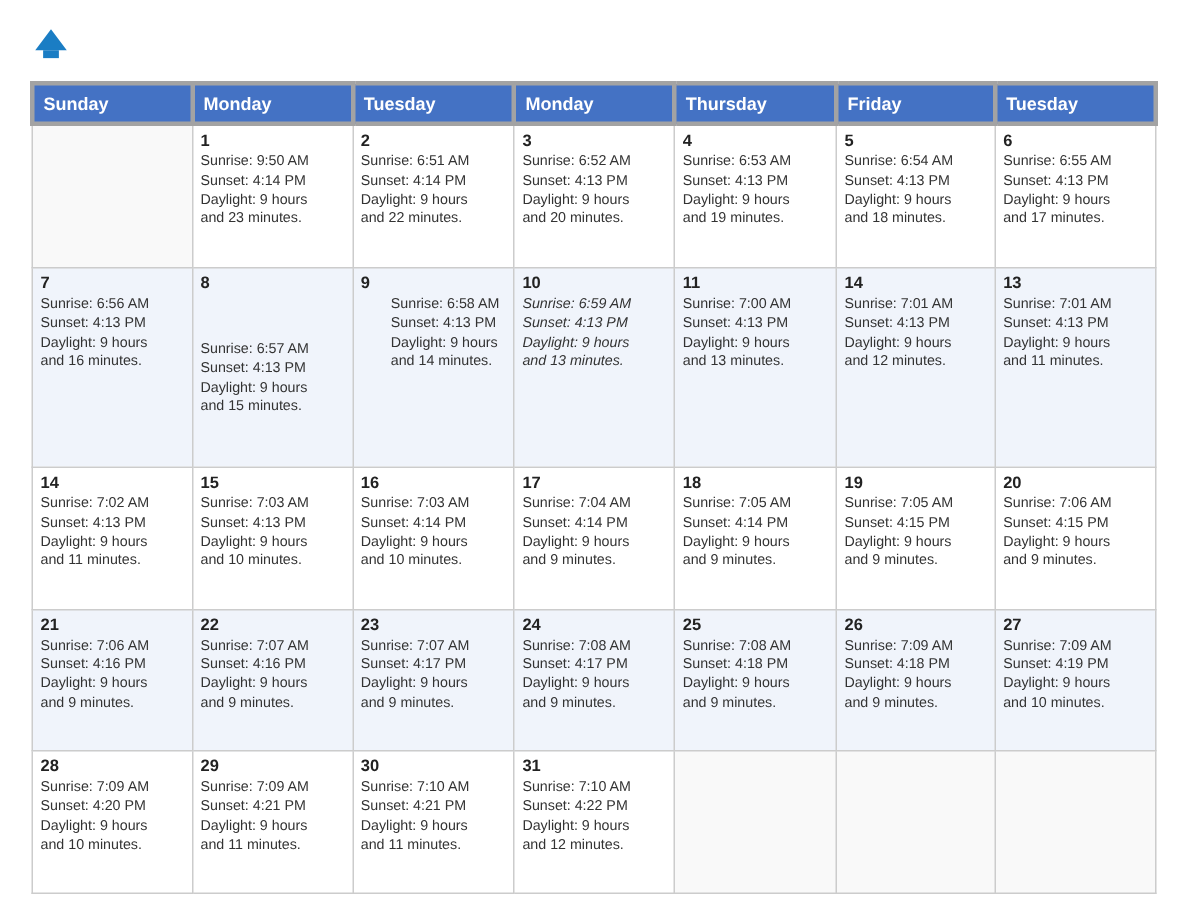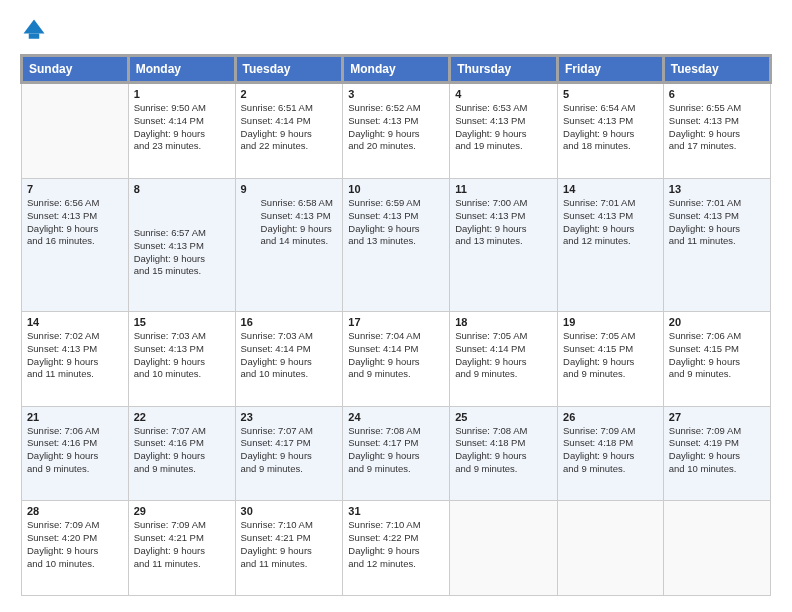--- a/index.html
+++ b/index.html
@@ -194,21 +194,21 @@
           </td>
           <td>
             <span class="day-num">9</span>
             <div class="day-info" style="white-space: pre-line; margin-left: 20px;">Sunrise: 6:58 AM
 Sunset: 4:13 PM
 Daylight: 9 hours
 and 14 minutes.</div>
           </td>
           <td>
             <span class="day-num">10</span>
-            <div class="day-info" style="white-space: pre-line;">Sunrise: 6:59 AM
+            <div class="day-info" style="white-space: pre-line; font-style: italic;">Sunrise: 6:59 AM
 Sunset: 4:13 PM
 Daylight: 9 hours
 and 13 minutes.</div>
           </td>
           <td>
             <span class="day-num">11</span>
             <div class="day-info" style="white-space: pre-line;">Sunrise: 7:00 AM
 Sunset: 4:13 PM
 Daylight: 9 hours
 and 13 minutes.</div>

